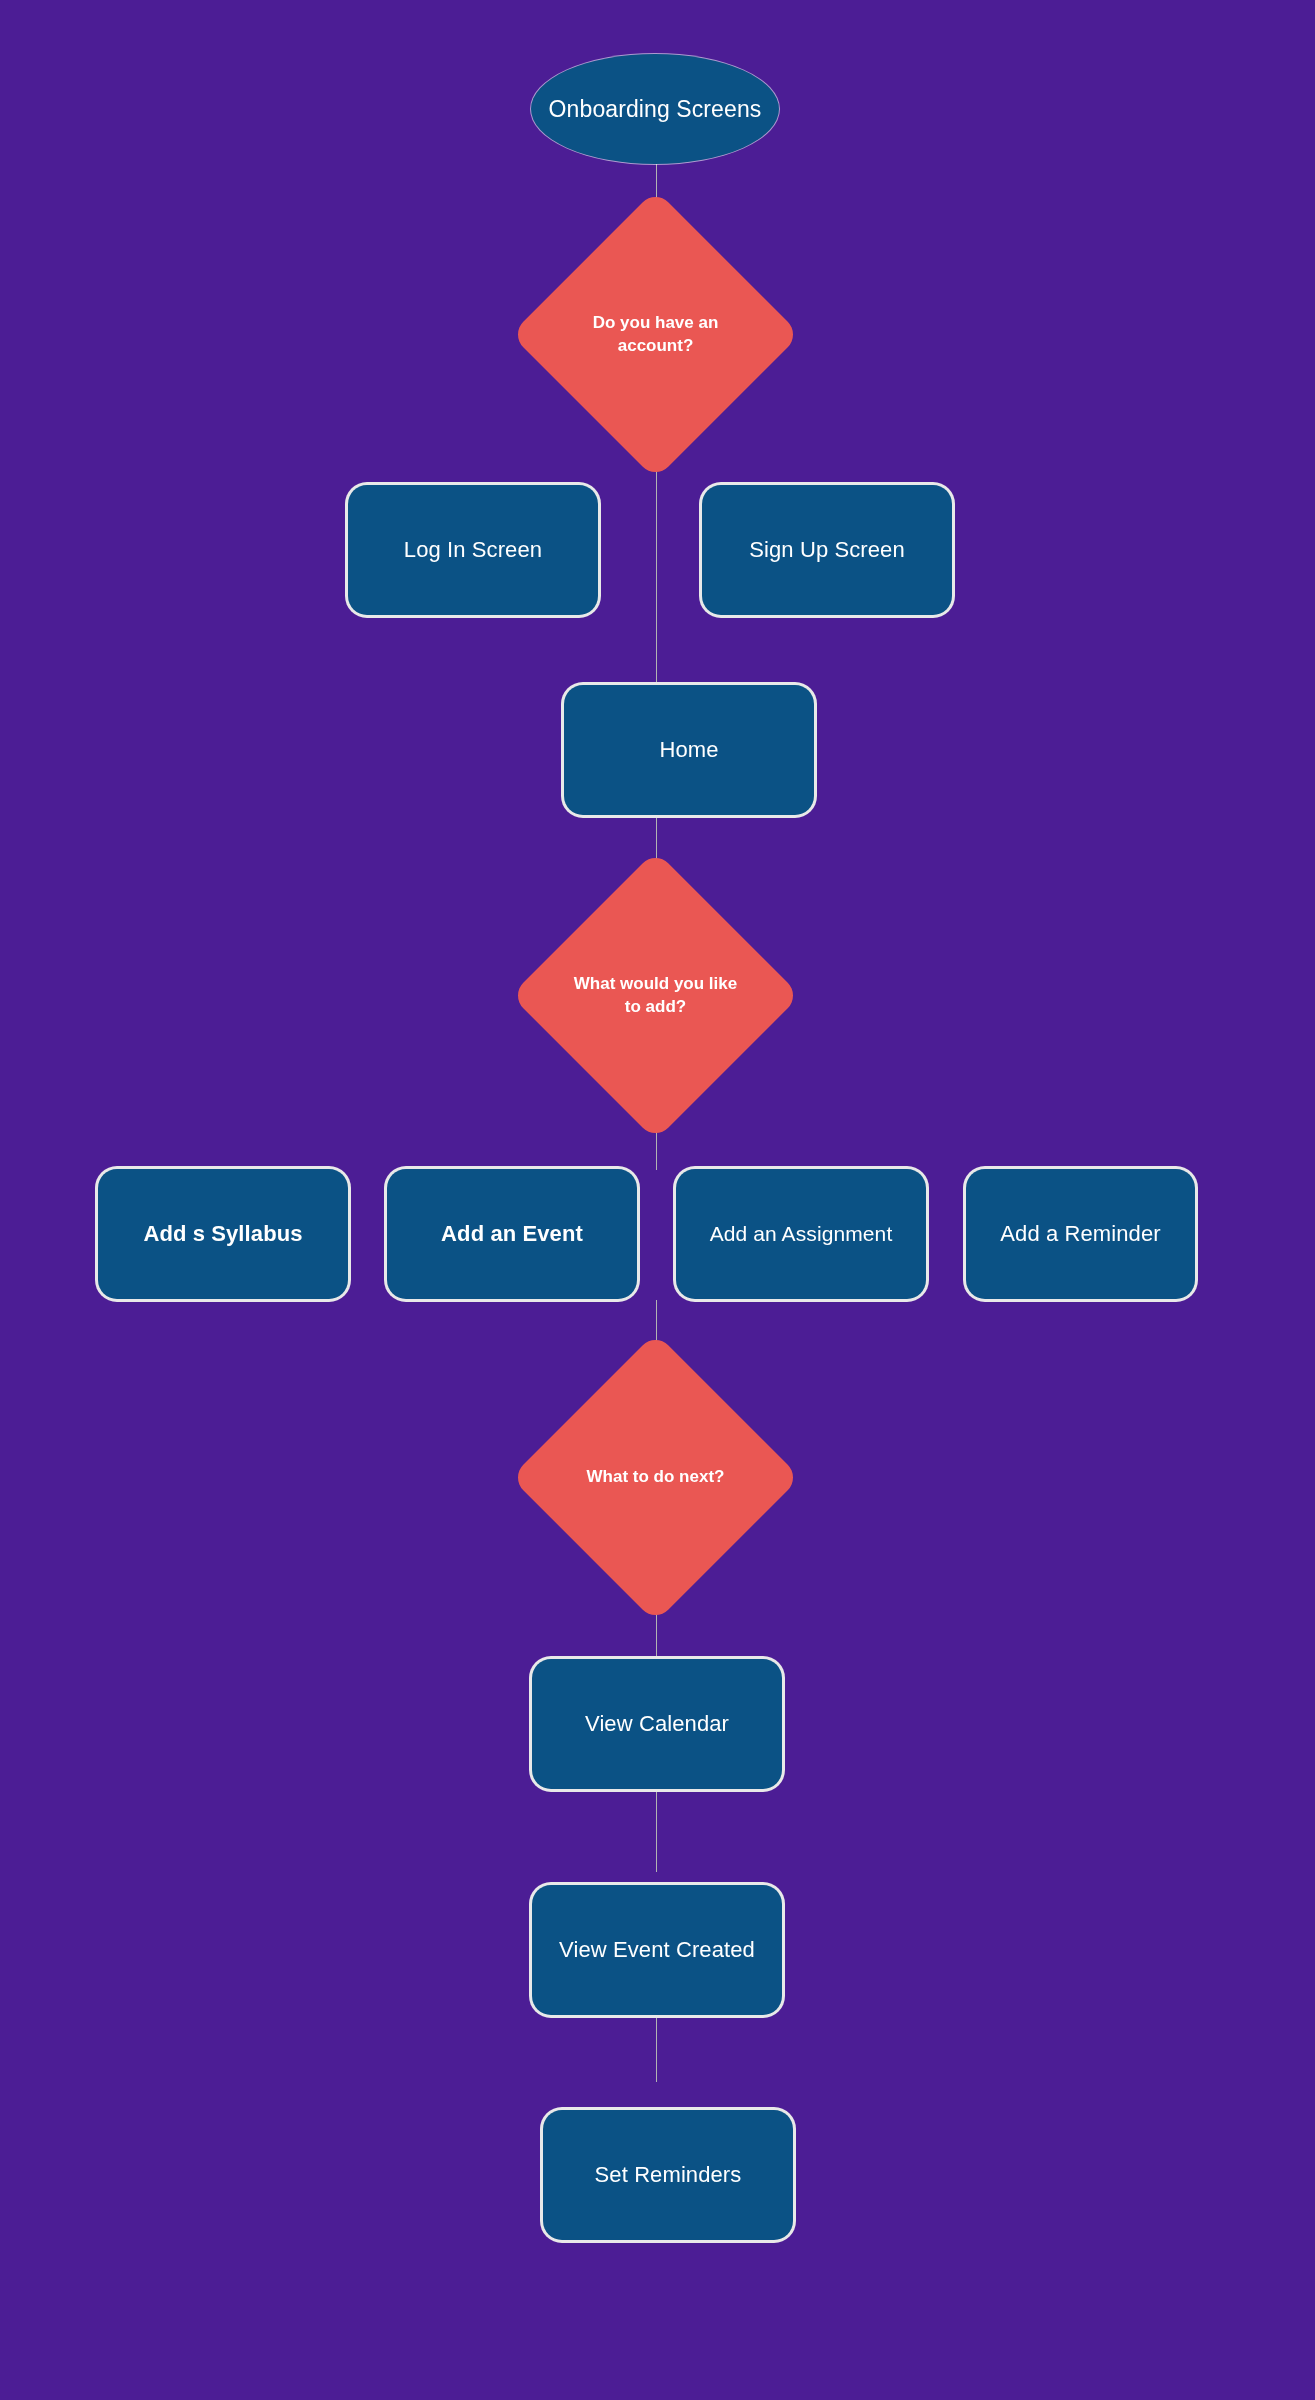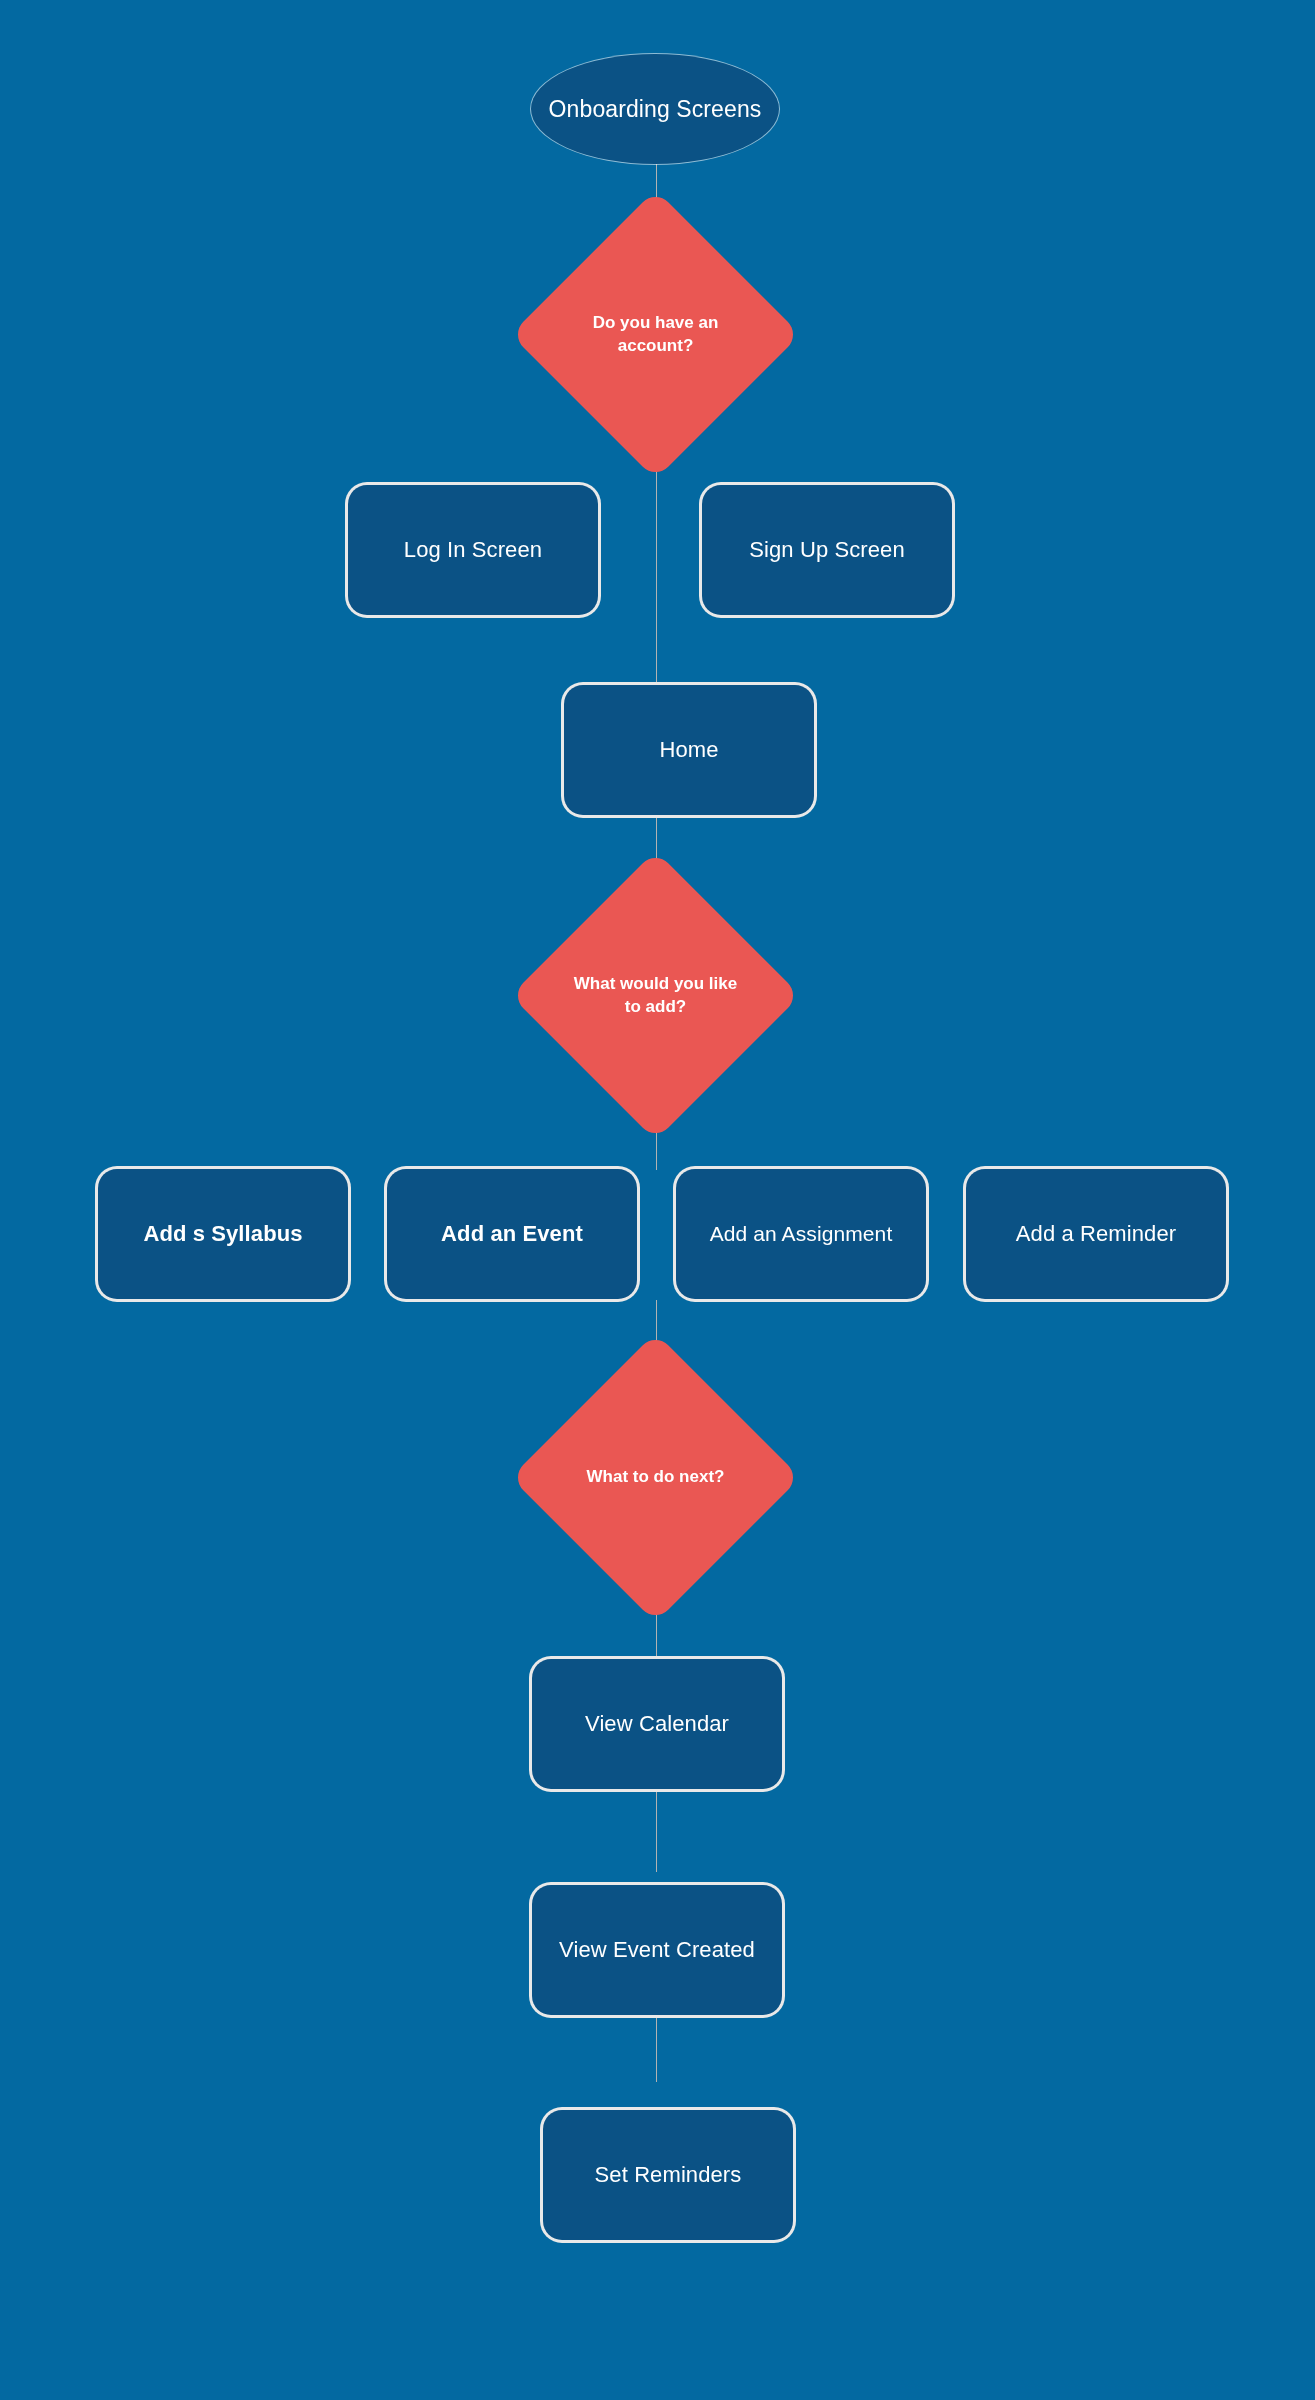--- a/index.html
+++ b/index.html
@@ -11,21 +11,21 @@
     width: 1315px;
     height: 2400px;
     background: #dfdfdf;
     font-family: "Liberation Sans", sans-serif;
     overflow: hidden;
   }
   #canvas {
     position: relative;
     width: 1315px;
     height: 2400px;
-    background: #0369a1;
+    background: #4c1d95;
   }
 
   
   .spine {
     position: absolute;
     width: 1px;
     background: #b3b3b3;
     left: 656px;
     z-index: 1;
   }
@@ -136,21 +136,21 @@
   </div>
 
   <div class="node process" style="left:387px; top:1169px; width:250px; height:130px;font-weight:bold;">
     <span>Add an Event</span>
   </div>
 
   <div class="node process small-text" style="left:676px; top:1169px; width:250px; height:130px;">
     <span>Add an Assignment</span>
   </div>
 
-  <div class="node process" style="left:966px; top:1169px; width:260px; height:130px;">
+  <div class="node process" style="left:966px; top:1169px; width:229px; height:130px;">
     <span>Add a Reminder</span>
   </div>
 
   <div class="decision" style="left:553px; top:1375px; width:205px; height:205px;">
     <div class="diamond-shape"></div>
     <div class="diamond-label">What to do next?</div>
   </div>
 
   <div class="node process" style="left:532px; top:1659px; width:250px; height:130px;">
     <span>View Calendar</span>

